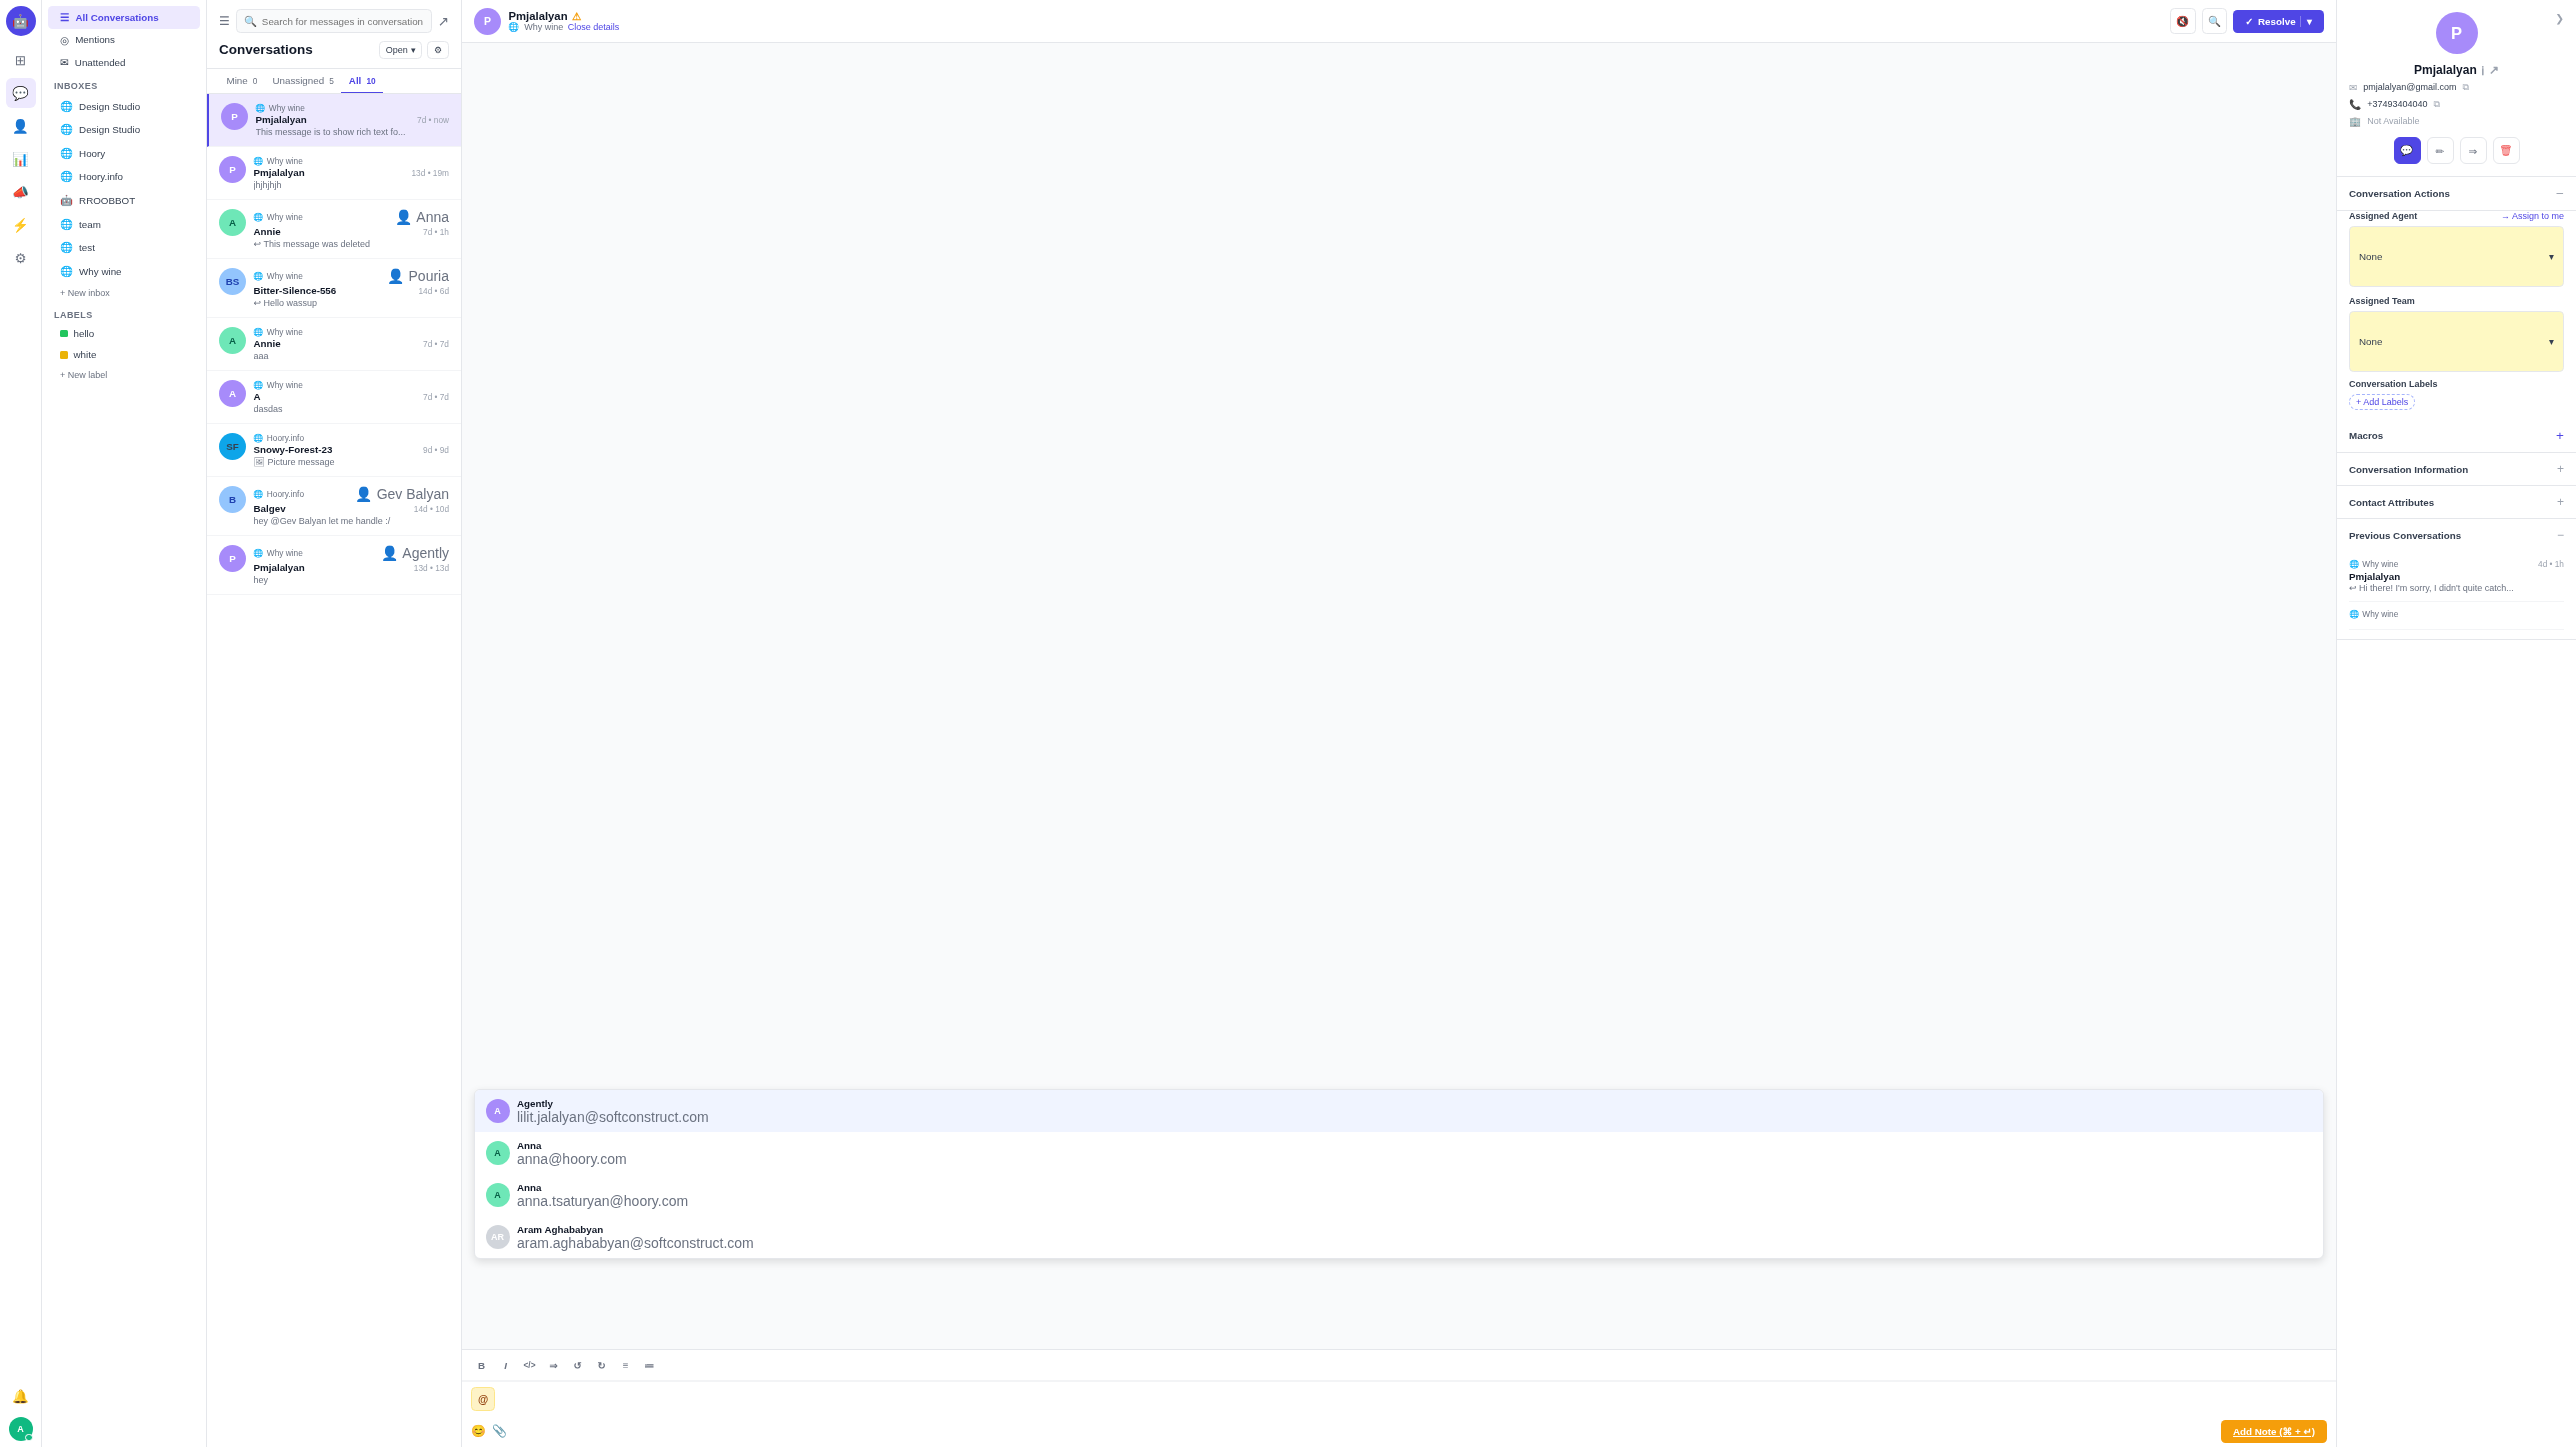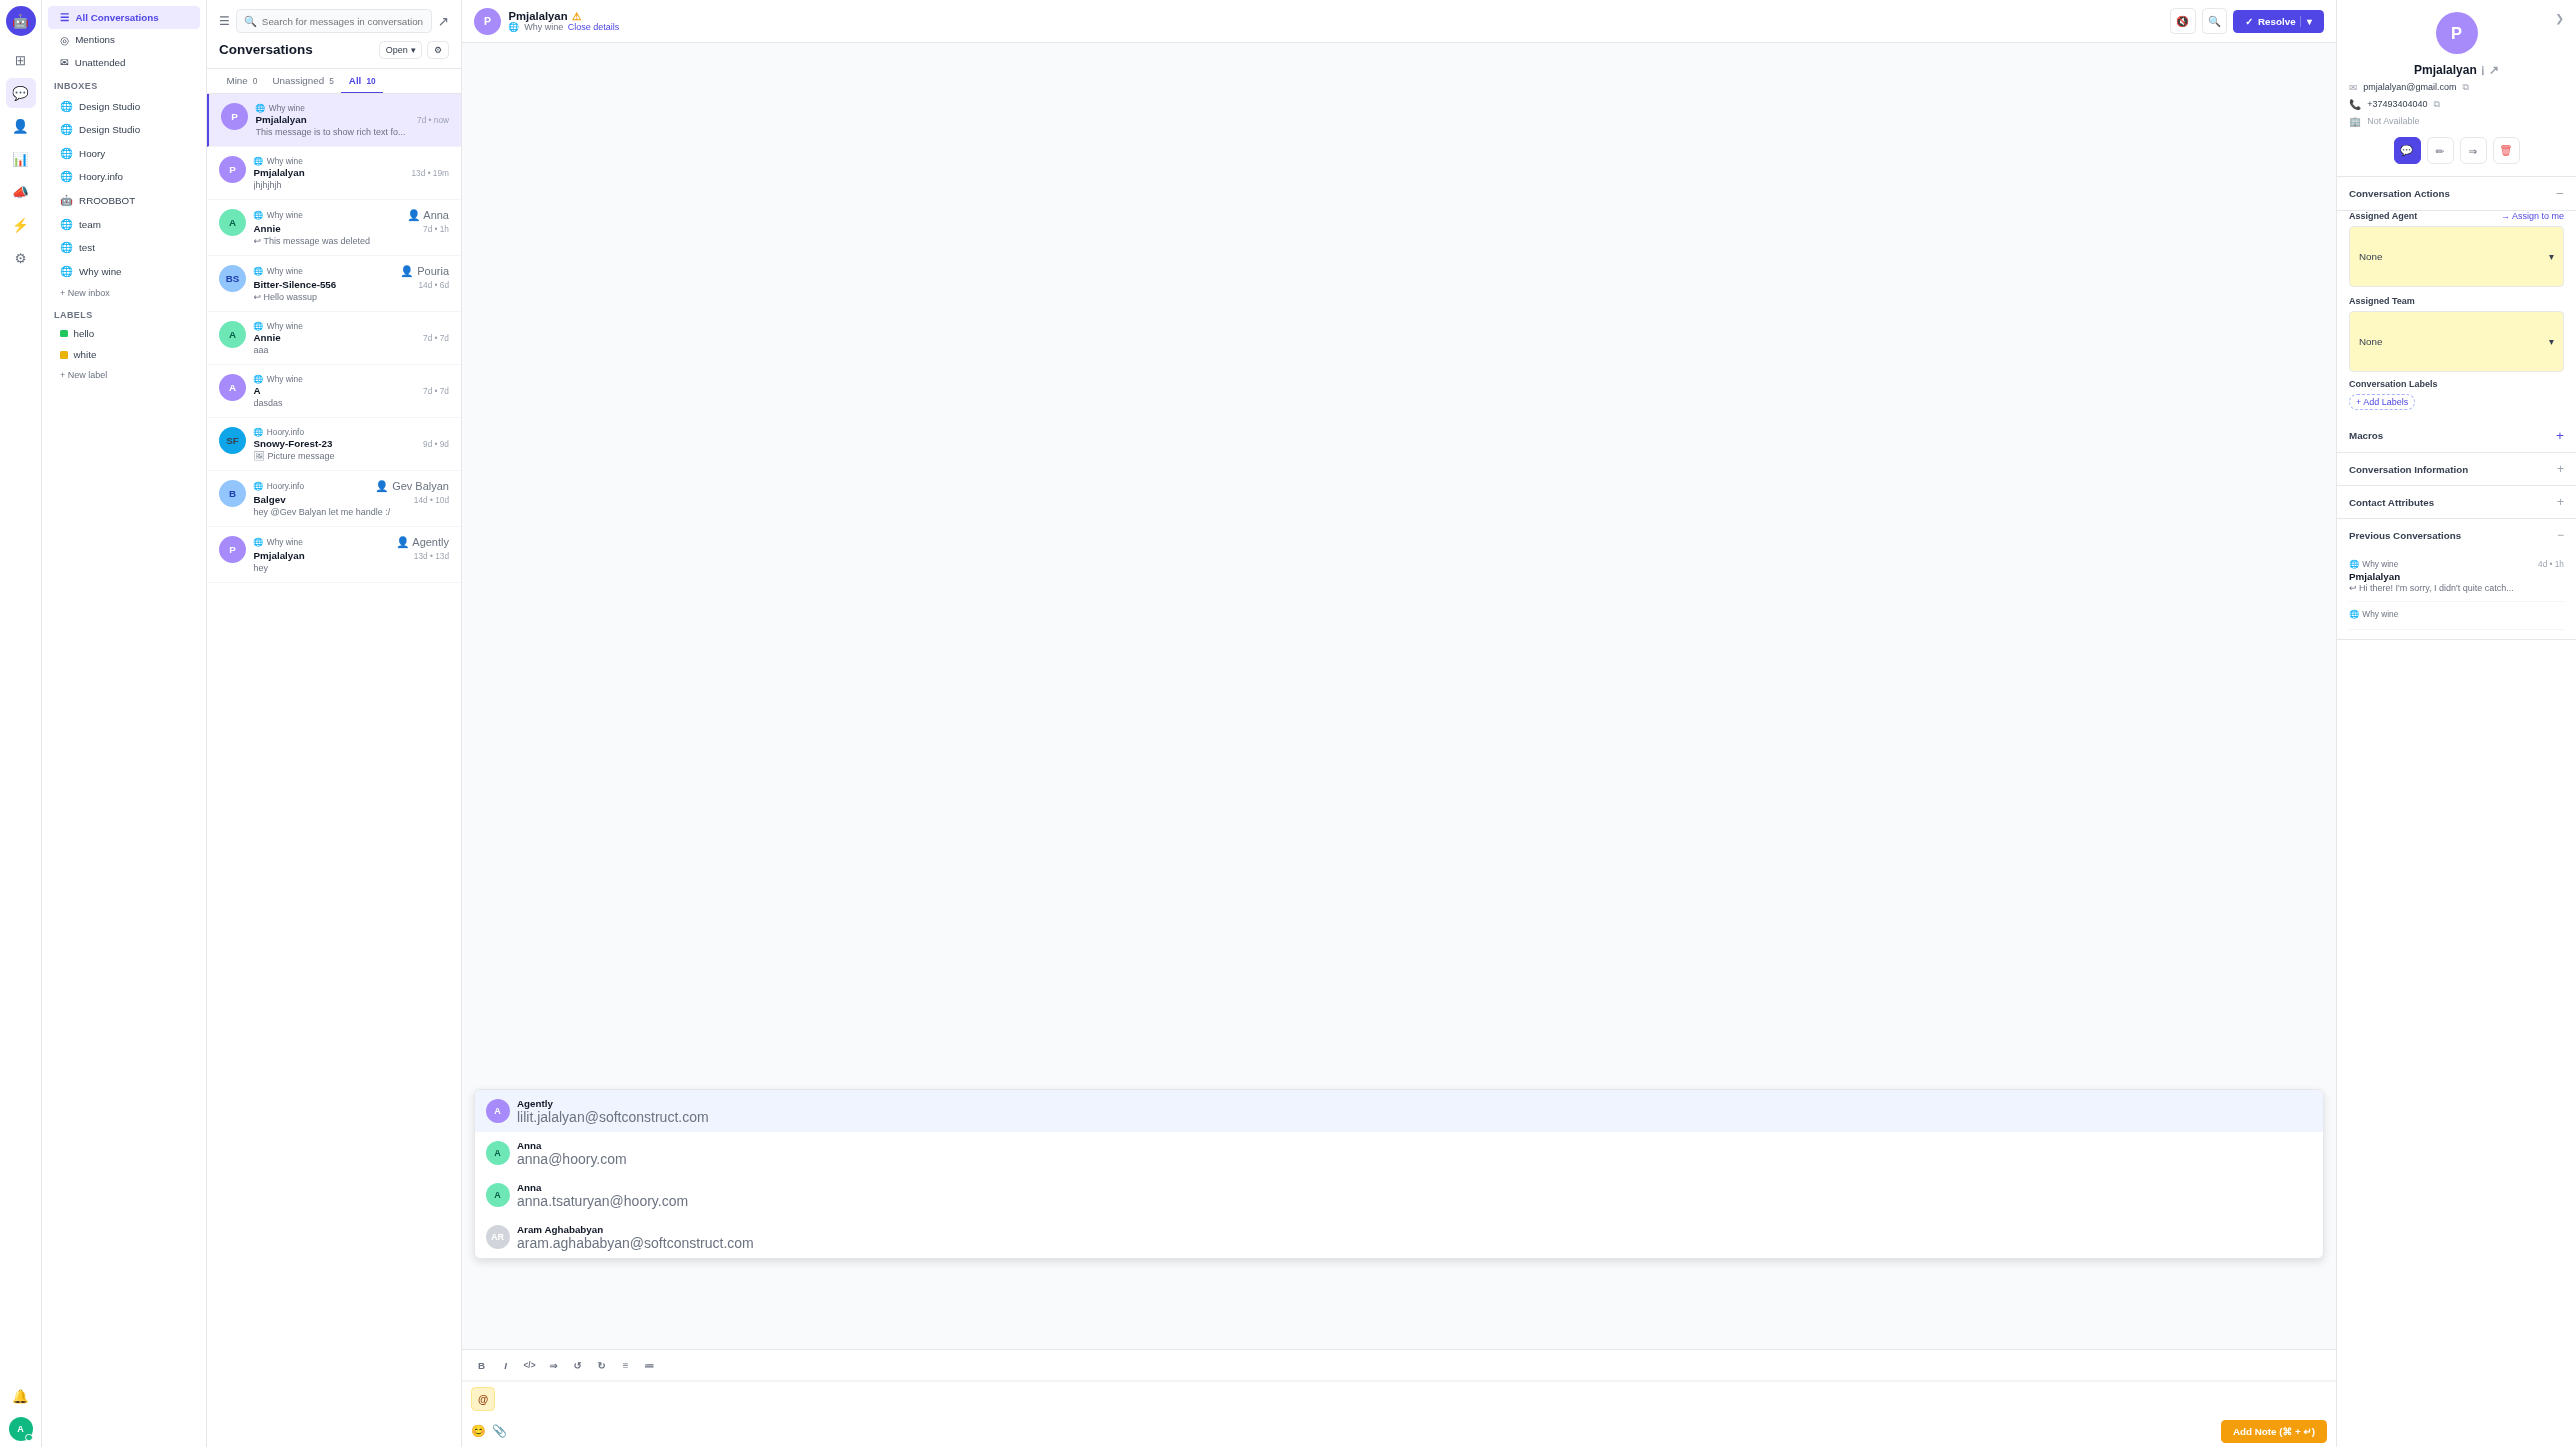--- a/index.html
+++ b/index.html
@@ -44,21 +44,21 @@
     .conv-tab.active { color: #4f46e5; border-bottom-color: #4f46e5; font-weight: 600; }
     .conv-tab .cnt { font-size: 8.3px; margin-left: 2.3px; }
     .conv-list { overflow-y: auto; flex: 1; }
     .conv-item { display: flex; align-items: flex-start; gap: 7.5px; padding: 9px 12px; cursor: pointer; border-bottom: 0.8px solid #f3f4f6; position: relative; }
     .conv-item.selected { background: #ede9fe; border-left: 2.3px solid #4f46e5; }
     .conv-avatar { width: 27px; height: 27px; border-radius: 50%; background: #a78bfa; color: white; display: flex; align-items: center; justify-content: center; font-size: 9.8px; font-weight: 600; flex-shrink: 0; }
     .conv-content { flex: 1; min-width: 0; }
     .conv-meta { display: flex; align-items: center; gap: 3px; margin-bottom: 1.5px; }
     .conv-inbox { font-size: 8.3px; color: #6b7280; }
     .conv-inbox-icon { font-size: 8.3px; }
-    .conv-assigned { font-size: 11px; color: #6b7280; margin-left: auto; }
+    .conv-assigned { font-size: 14px; color: #6b7280; margin-left: auto; }
     .conv-name { font-size: 9.8px; font-weight: 600; color: #111827; }
     .conv-preview { font-size: 9px; color: #6b7280; white-space: nowrap; overflow: hidden; text-overflow: ellipsis; margin-top: 1.5px; }
     .conv-time { font-size: 8.3px; color: #9ca3af; white-space: nowrap; }
     .conv-name-row { display: flex; align-items: center; justify-content: space-between; }
 
     
     .chat-area { flex: 1; display: flex; flex-direction: column; background: #fff; min-width: 0; }
     .chat-header { display: flex; align-items: center; padding: 7.5px 12px; border-bottom: 0.8px solid #e5e7eb; gap: 7.5px; }
     .chat-header-avatar { width: 27px; height: 27px; border-radius: 50%; background: #a78bfa; color: white; display: flex; align-items: center; justify-content: center; font-size: 10.5px; font-weight: 700; }
     .chat-header-info { flex: 1; }
@@ -93,21 +93,21 @@
 
     
     .chat-input-area { border-top: 0.8px solid #e5e7eb; background: #fff; }
     .chat-input-toolbar { display: flex; align-items: center; gap: 3px; padding: 4.5px 9px; border-bottom: 0.8px solid #f3f4f6; }
     .toolbar-btn { width: 21px; height: 21px; display: flex; align-items: center; justify-content: center; border: none; background: transparent; cursor: pointer; color: #6b7280; border-radius: 3px; font-size: 9.8px; font-weight: 600; }
     .mention-trigger { display: flex; align-items: center; padding: 4.5px 9px; border-top: 0.8px solid #f3f4f6; }
     .at-btn { width: 24px; height: 24px; background: #fef3c7; border: 0.8px solid #fde68a; border-radius: 4.5px; display: flex; align-items: center; justify-content: center; cursor: pointer; color: #92400e; font-size: 10.5px; font-weight: 700; }
     .chat-input-bottom { display: flex; align-items: center; padding: 4.5px 9px; gap: 6px; }
     .emoji-btn { color: #6b7280; cursor: pointer; font-size: 12px; }
     .attach-btn { color: #6b7280; cursor: pointer; font-size: 12px; }
-    .add-note-btn { margin-left: auto; background: #f59e0b; color: white; border: none; border-radius: 4.5px; padding: 6px 12px; font-size: 9.8px; font-weight: 600; cursor: pointer; }
+    .add-note-btn { margin-left: auto; background: #f59e0b; color: white; border: none; border-radius: 4.5px; padding: 6px 12px; font-size: 9.8px; font-weight: 600; cursor: pointer; text-decoration: underline; }
 
     
     .right-panel { width: 240px; background: #fff; border-left: 0.8px solid #e5e7eb; overflow-y: auto; flex-shrink: 0; }
     .contact-header { padding: 12px; text-align: center; border-bottom: 0.8px solid #e5e7eb; position: relative; }
     .contact-avatar { width: 42px; height: 42px; border-radius: 50%; background: #a78bfa; color: white; display: flex; align-items: center; justify-content: center; font-size: 16.5px; font-weight: 700; margin: 0 auto 7.5px; }
     .contact-name { font-size: 12px; font-weight: 700; color: #111827; display: flex; align-items: center; justify-content: center; gap: 4.5px; }
     .contact-info-item { display: flex; align-items: center; gap: 6px; font-size: 9px; color: #374151; padding: 3px 0; }
     .contact-info-item .info-icon { color: #9ca3af; font-size: 9.8px; }
     .not-available { color: #9ca3af; font-size: 9px; }
     .contact-actions { display: flex; gap: 6px; justify-content: center; margin-top: 7.5px; }

